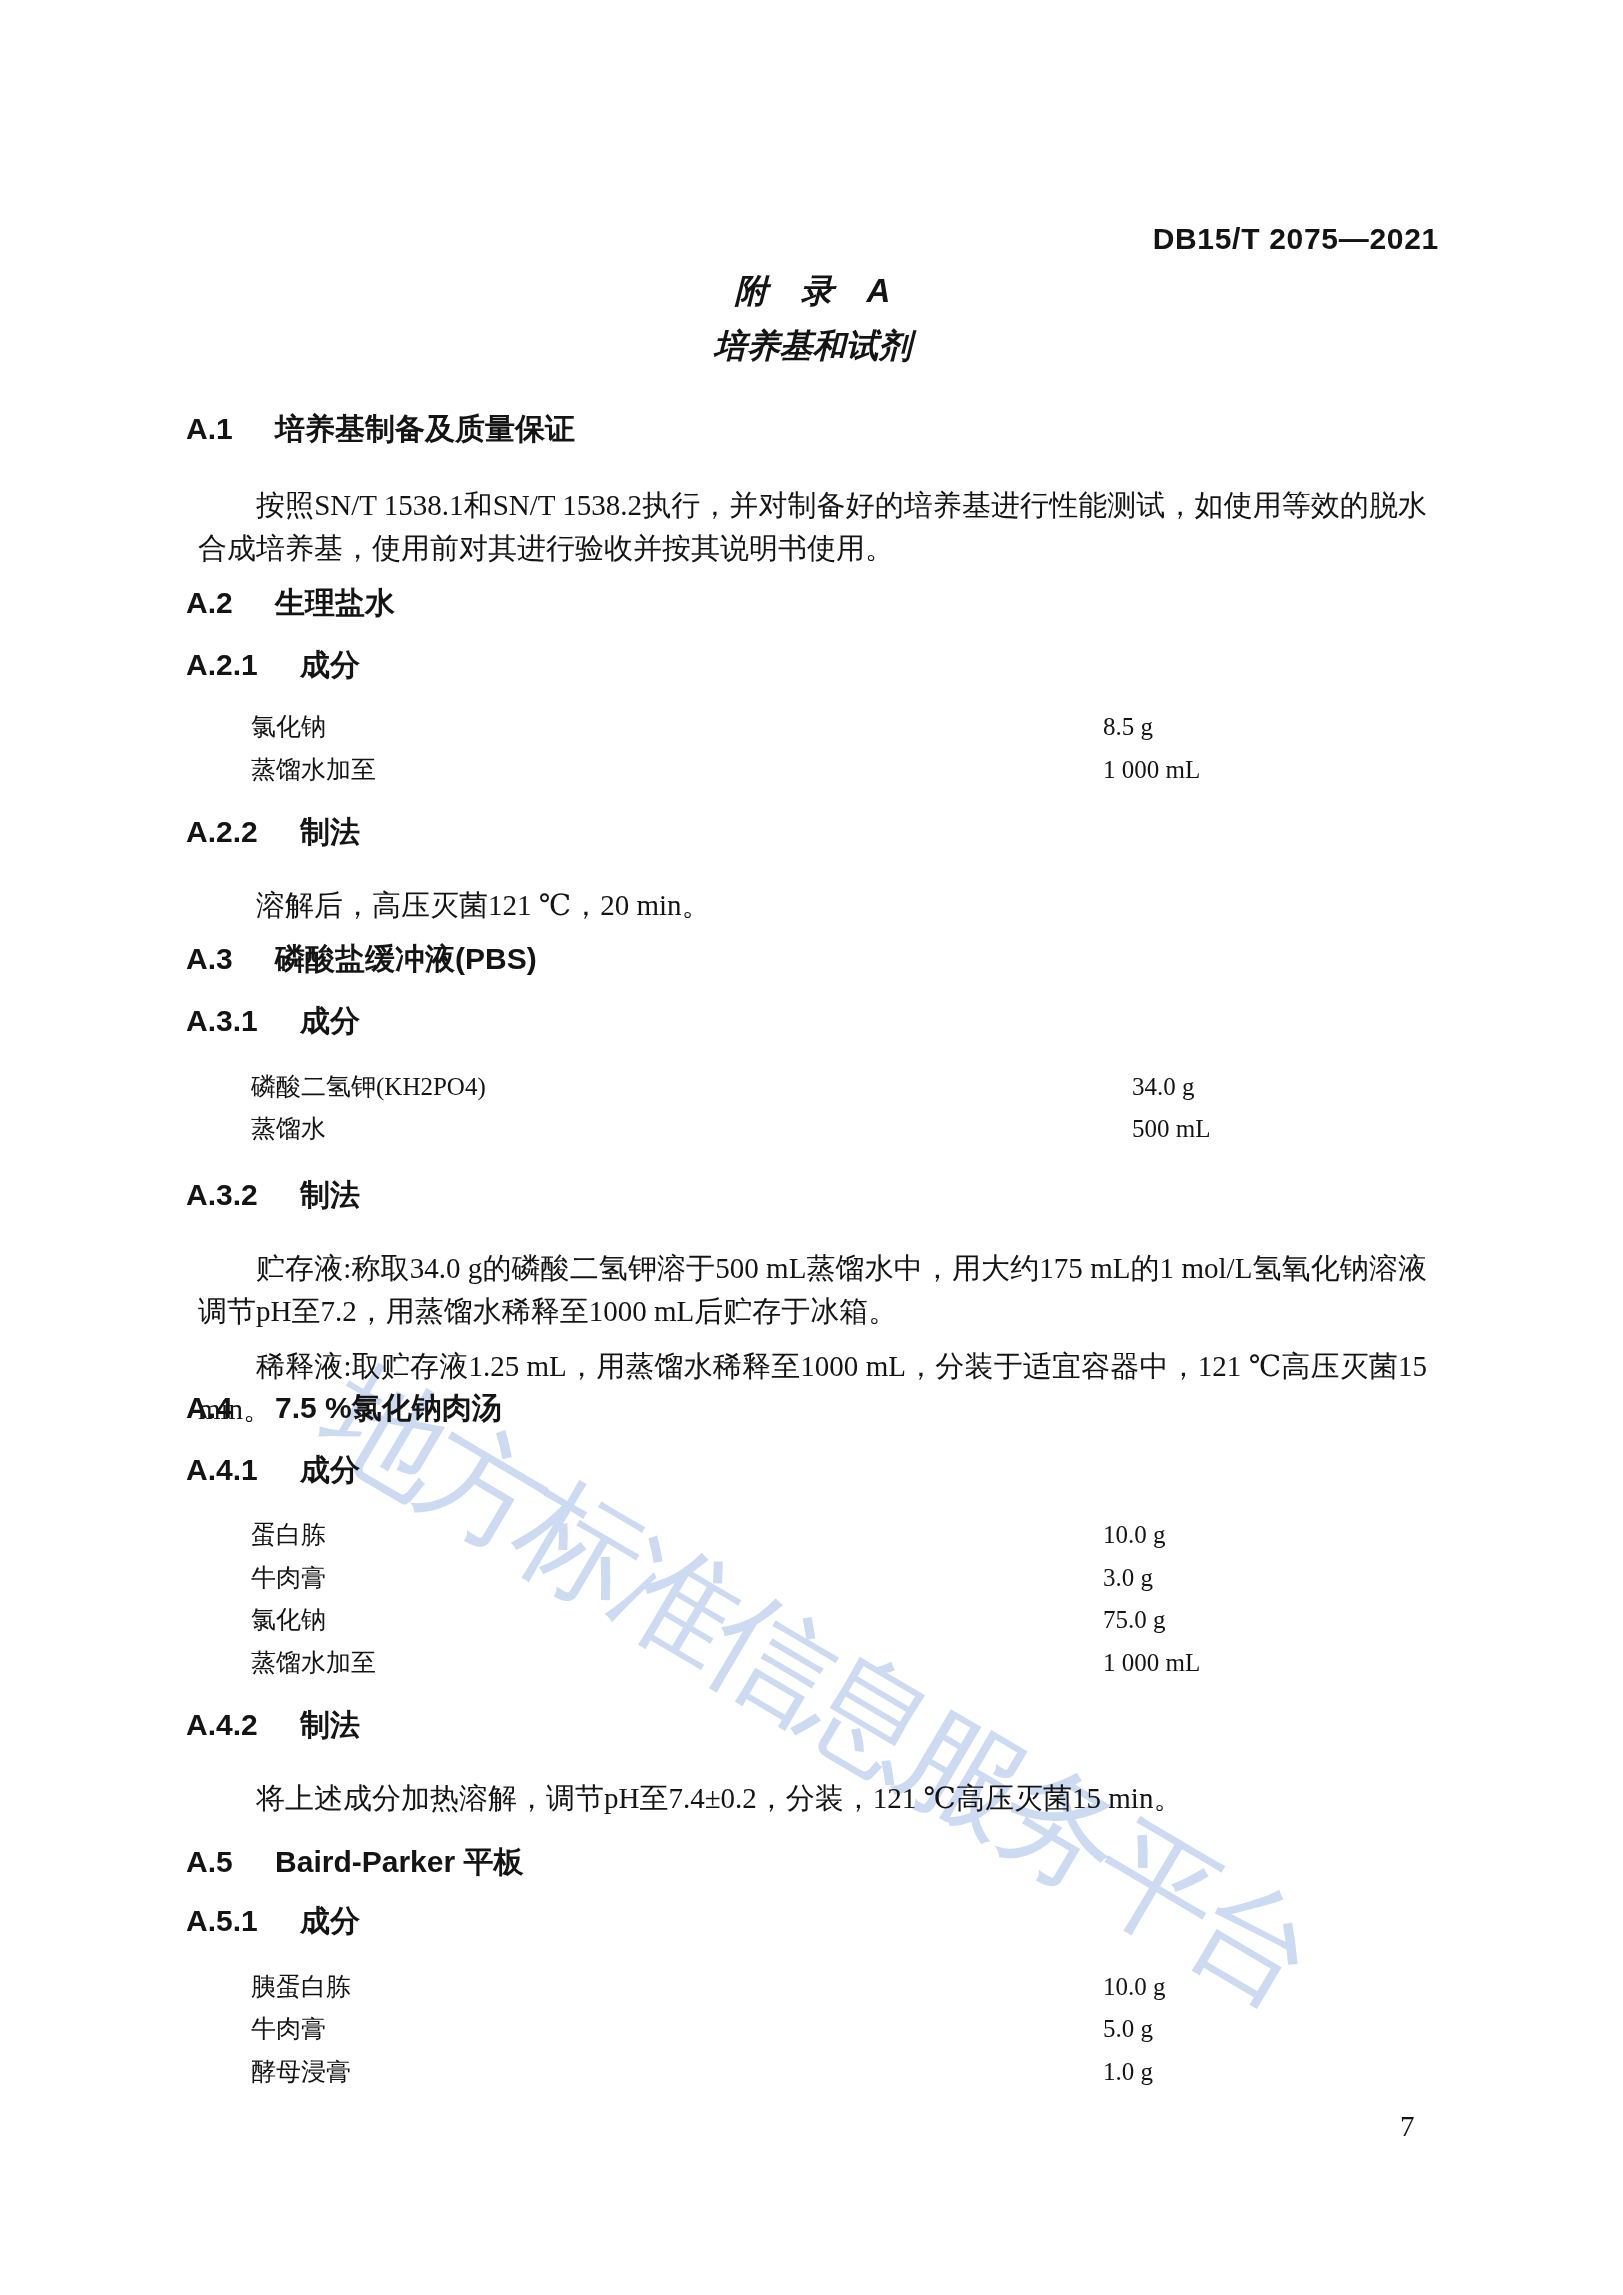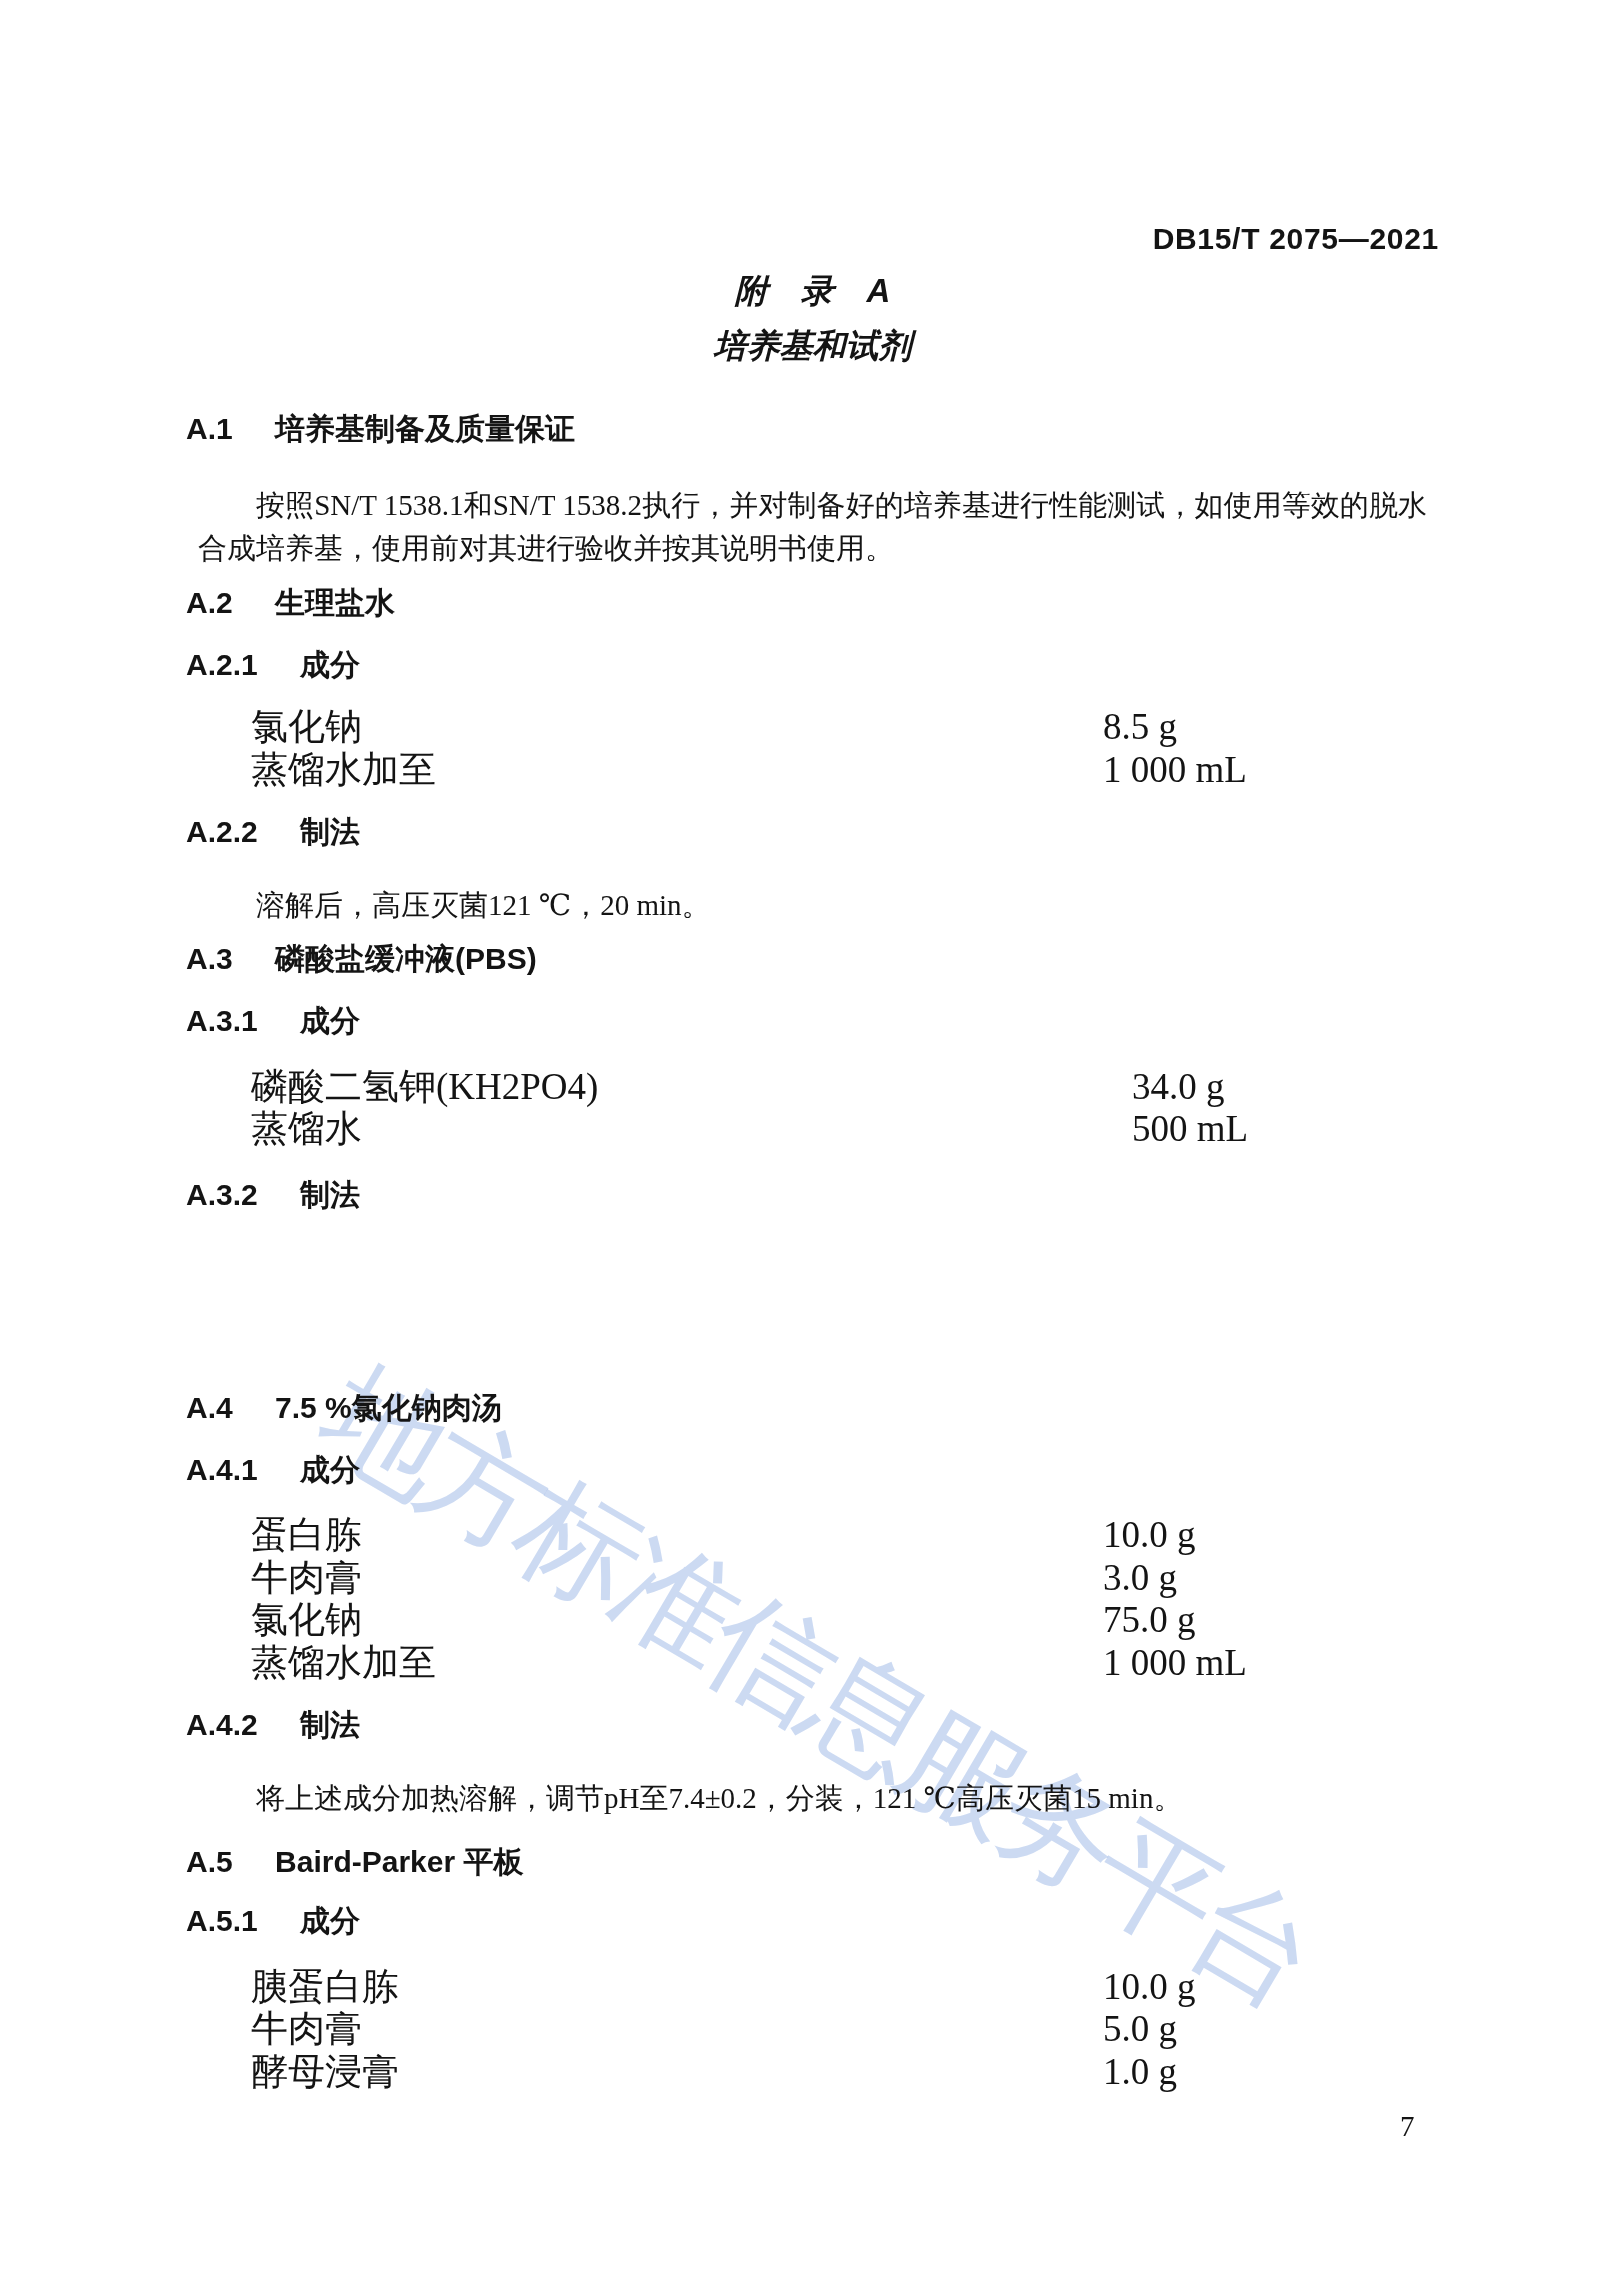--- a/index.html
+++ b/index.html
@@ -32,21 +32,21 @@
     white-space:nowrap;z-index:2;
   }
   .sec-num{display:inline-block;}
   .sec-title{display:inline-block;margin-left:34px;}
   .para{
     left:186px;width:1253px;
     font-size:29px;line-height:43px;
     text-align:justify;z-index:2;
   }
   .para p{margin:12px;text-indent:58px;}
-  .ing-row{left:0;width:1339px;height:37px;line-height:37px;font-size:37px;z-index:2;}
+  .ing-row{left:0;width:1339px;height:37px;line-height:37px;font-size:25px;z-index:2;}
   .ing-name{position:absolute;left:251px;white-space:nowrap;}
   .ing-val{position:absolute;left:1103px;white-space:nowrap;}
   .ing-val.shift{left:1132px;}
   .page-num{top:2108px;left:1400px;font-size:29px;line-height:37px;z-index:2;}
   .watermark{
     top:1332px;left:376px;
     font-size:121px;letter-spacing:-9.2px;
     color:rgba(134,166,223,0.42);
     transform:rotate(30.5deg);
     transform-origin:0 0;
@@ -121,20 +121,24 @@
     </div>
     <div class="abs ing-row" style="top:1110px">
       <span class="ing-name">蒸馏水</span>
       <span class="ing-val shift">500 mL</span>
     </div>
 
     <div class="abs sec-head" style="top:1176px">
       <span class="sec-num">A.3.2</span>
       <span class="sec-title">制法</span>
     </div>
+    <div class="abs para" style="top:1235px">
+      <p>贮存液:称取34.0 g的磷酸二氢钾溶于500 mL蒸馏水中，用大约175 mL的1 mol/L氢氧化钠溶液调节pH至7.2，用蒸馏水稀释至1000 mL后贮存于冰箱。</p>
+      <p>稀释液:取贮存液1.25 mL，用蒸馏水稀释至1000 mL，分装于适宜容器中，121 ℃高压灭菌15 min。</p>
+    </div>
 
     <div class="abs sec-head" style="top:1389px">
       <span class="sec-num">A.4</span>
       <span class="sec-title">7.5 %氯化钠肉汤</span>
     </div>
 
     <div class="abs sec-head" style="top:1451px">
       <span class="sec-num">A.4.1</span>
       <span class="sec-title">成分</span>
     </div>

